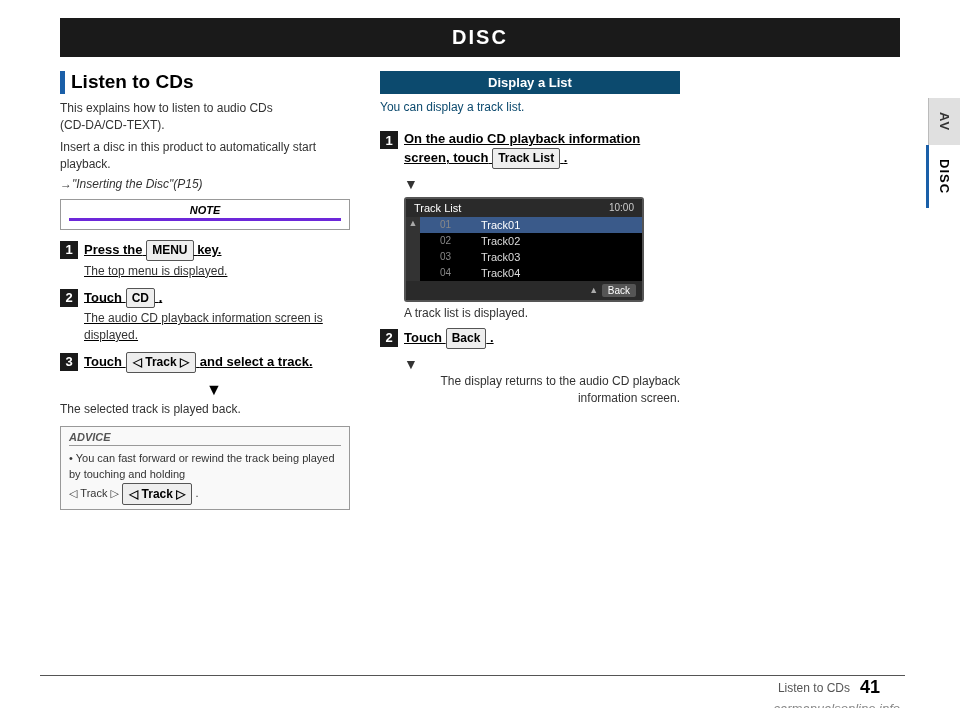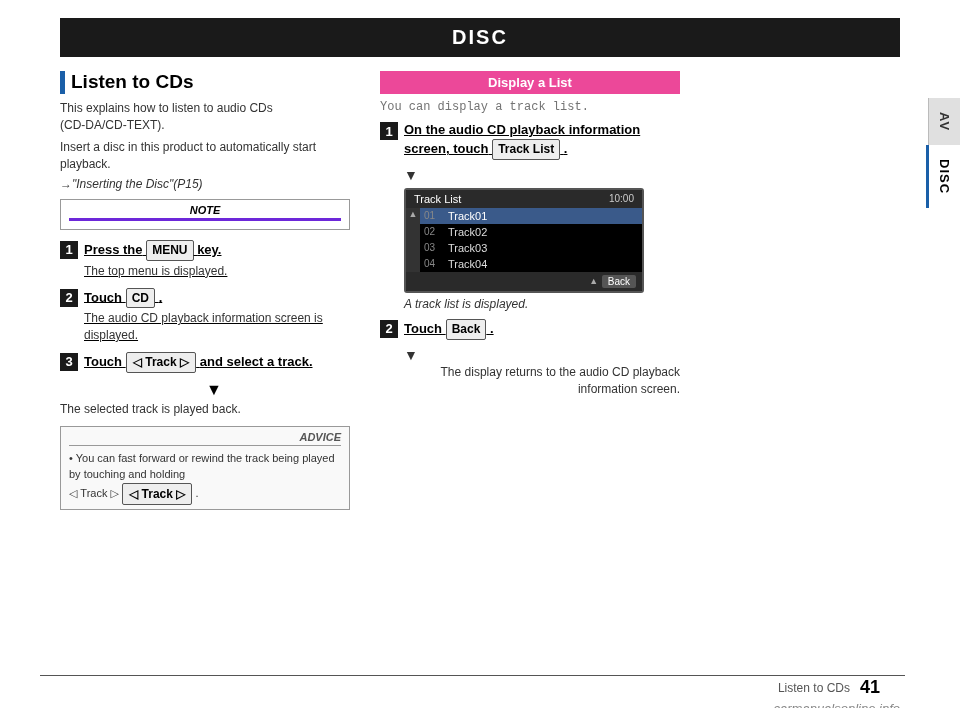--- a/index.html
+++ b/index.html
@@ -193,46 +193,45 @@
       padding: 4px 8px;
       background: #f9f9f9;
     }
     .advice-box .advice-title {
       font-size: 11px;
       font-weight: bold;
       color: #000;
       border-bottom: 1px solid #999;
       margin-bottom: 4px;
       padding-bottom: 2px;
-      text-align: right;
+      text-align: left;
       font-style: italic;
       color: #555;
     }
     .advice-box .advice-content {
       font-size: 11px;
       color: #333;
       line-height: 1.5;
     }
 
     
     .section-header-bar {
-      background: #ec4899;
+      background: #0c4a6e;
       color: #fff;
       text-align: center;
       font-size: 13px;
       font-weight: bold;
       padding: 4px 0;
       margin-bottom: 6px;
     }
 
     .display-intro {
       font-size: 12px;
-      color: #737373;
-      margin-bottom: 7px;
-      font-family: Liberation Mono, monospace;
+      color: #0c4a6e;
+      margin-bottom: 16px;
     }
 
     
     .screen-mockup {
       background: #000;
       border: 2px solid #555;
       border-radius: 3px;
       margin: 6px 0 4px 24px;
       overflow: hidden;
       width: 240px;
@@ -250,23 +249,24 @@
       font-size: 11px;
       color: #fff;
     }
     .screen-time {
       font-size: 10px;
       color: #ccc;
     }
     .screen-row {
       display: flex;
       align-items: center;
-      padding: 2px 4px;
+      padding: 2px 20px;
       font-size: 11px;
       color: #ddd;
+      gap: 17px;
     }
     .screen-row.highlighted {
       background: #3a5a8a;
       color: #fff;
     }
     .screen-row-num {
       color: #888;
       margin-right: 6px;
       font-size: 10px;
       width: 18px;
@@ -303,21 +303,20 @@
     .scroll-arrow {
       color: #aaa;
       font-size: 9px;
       line-height: 1;
     }
 
     .track-listed {
       font-size: 12px;
       color: #333;
       margin: 3px 0 8px 24px;
-      font-style: italic;
     }
 
     
     .right-sidebar {
       position: absolute;
       right: 0;
       top: 0;
       width: 52px;
       height: 708px;
       display: flex;

